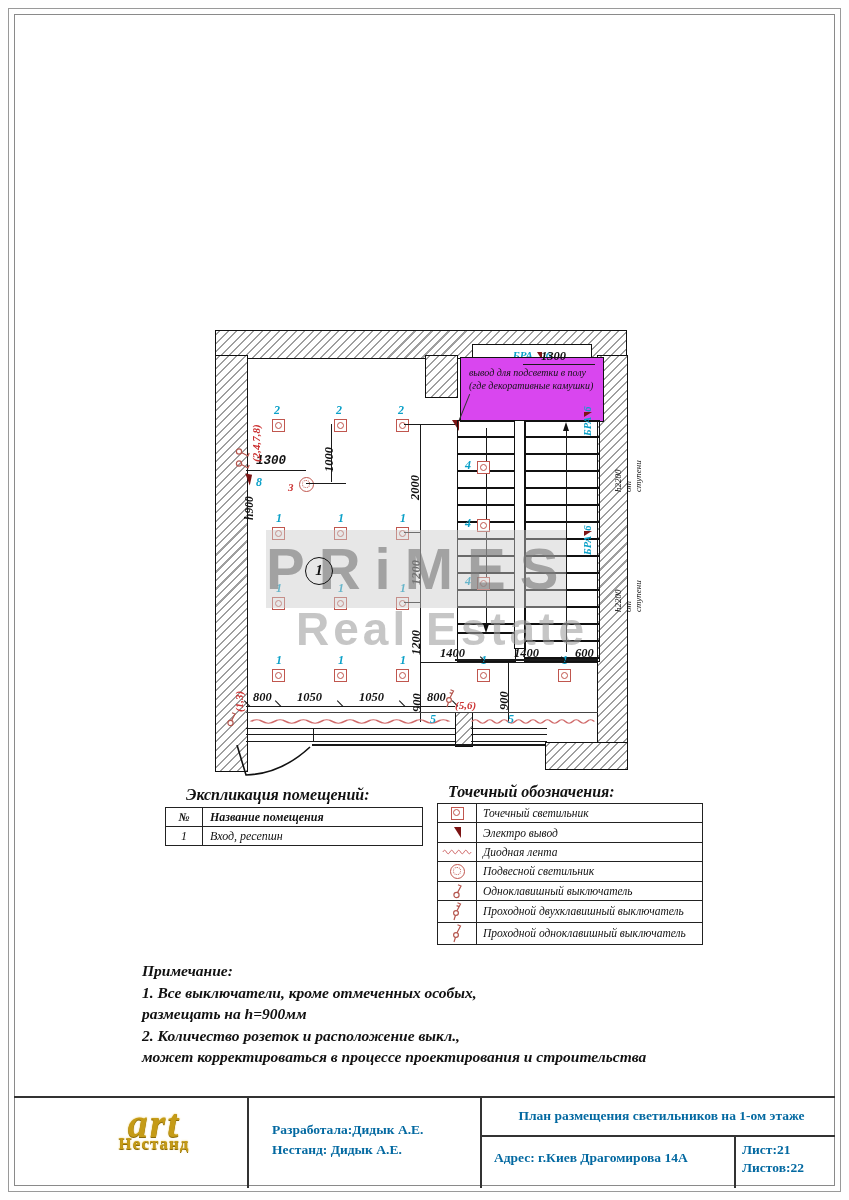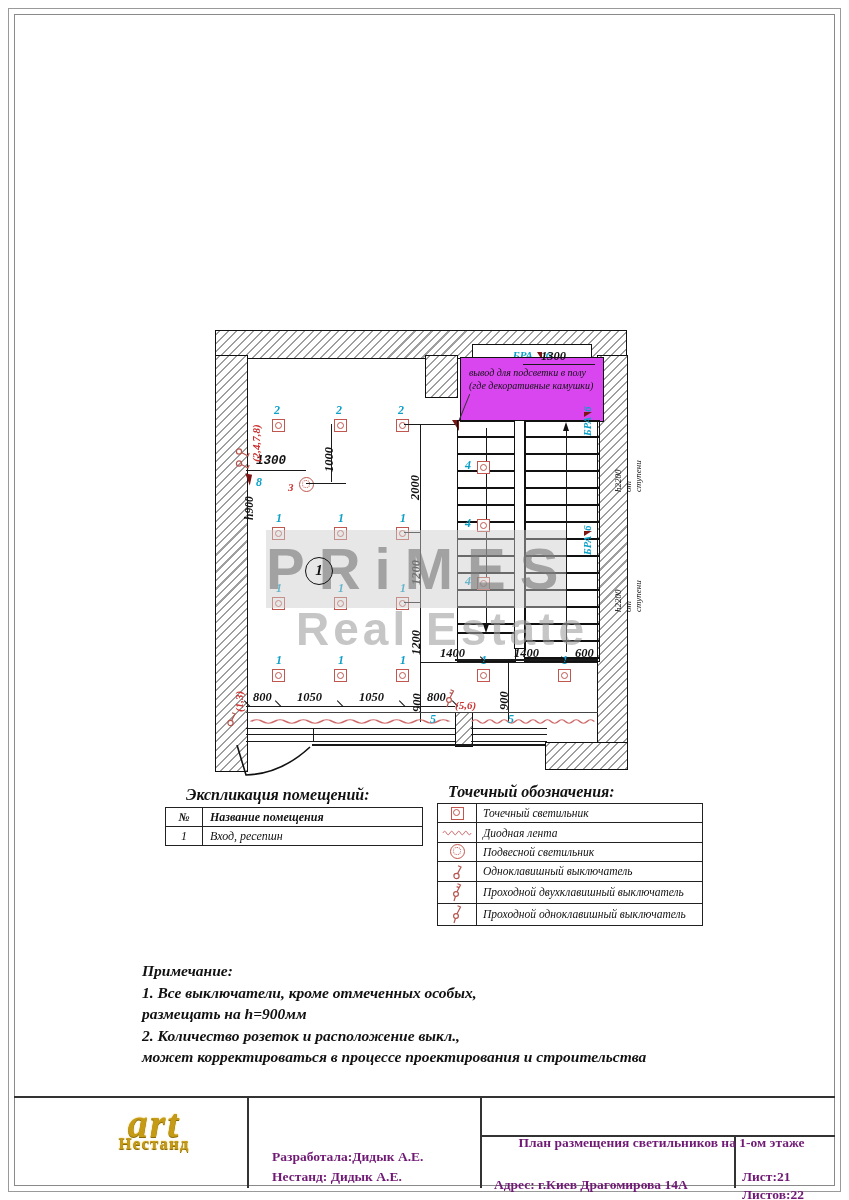--- a/index.html
+++ b/index.html
@@ -63,21 +63,21 @@
 
   .notes{position:absolute;left:142px;top:960px;font:bold italic 15.5px "Liberation Serif",serif;
        line-height:21.5px;color:#111;}
 
   
   .tb{position:absolute;left:14px;top:1096px;width:821px;height:90px;border-top:2px solid #333;}
   .tb .v1{position:absolute;left:233px;top:0;bottom:0;width:1.6px;background:#333;}
   .tb .v2{position:absolute;left:466px;top:0;bottom:0;width:1.6px;background:#333;}
   .tb .v3{position:absolute;left:720px;top:37px;bottom:0;width:1.6px;background:#333;}
   .tb .hdiv{position:absolute;left:466px;right:0;top:37px;height:1.6px;background:#333;}
-  .tb-text{position:absolute;font:bold 13.5px "Liberation Serif",serif;color:#701a75;white-space:nowrap;margin-top:27px;}
+  .tb-text{position:absolute;font:bold 13.5px "Liberation Serif",serif;color:#0369a1;white-space:nowrap;}
   .logo{position:absolute;left:60px;top:6px;width:160px;text-align:center;color:#c59b16;
        text-shadow:0 1px 0 #8a6a08, 0 0 2px #e7c55a;}
   .logo .l1{font:bold italic 40px "Liberation Serif",serif;letter-spacing:2px;line-height:40px;}
   .logo .l2{font:bold 17px "Liberation Serif",serif;letter-spacing:1px;margin-top:-10px;}
 </style>
 </head>
 <body>
 
 <div class="page">
   <div class="frame-outer"></div>
@@ -271,20 +271,26 @@
   <div class="sec-title" style="left:448px;top:783px;">Точечный обозначения:</div>
   <div class="leg-table">
     <div class="leg-row">
       <div class="leg-ic">
           <div class="spot" style="position:relative;"></div>
         </div>
       <div class="leg-lb">Точечный светильник</div>
     </div>
     <div class="leg-row">
       <div class="leg-ic">
+          <span class="flag" style="position:relative;"></span>
+        </div>
+      <div class="leg-lb">Электро вывод</div>
+    </div>
+    <div class="leg-row">
+      <div class="leg-ic">
           <svg width="30" height="8" viewBox="0 0 34 8">
             <path d="M1 4 Q3 0 5 4 T9 4 T13 4 T17 4 T21 4 T25 4 T29 4 T33 4" fill="none" stroke="#d06a6a" stroke-width="1.1"></path>
           </svg>
         </div>
       <div class="leg-lb">Диодная лента</div>
     </div>
     <div class="leg-row">
       <div class="leg-ic">
           <div class="pendant" style="position:relative;"></div>
         </div>

